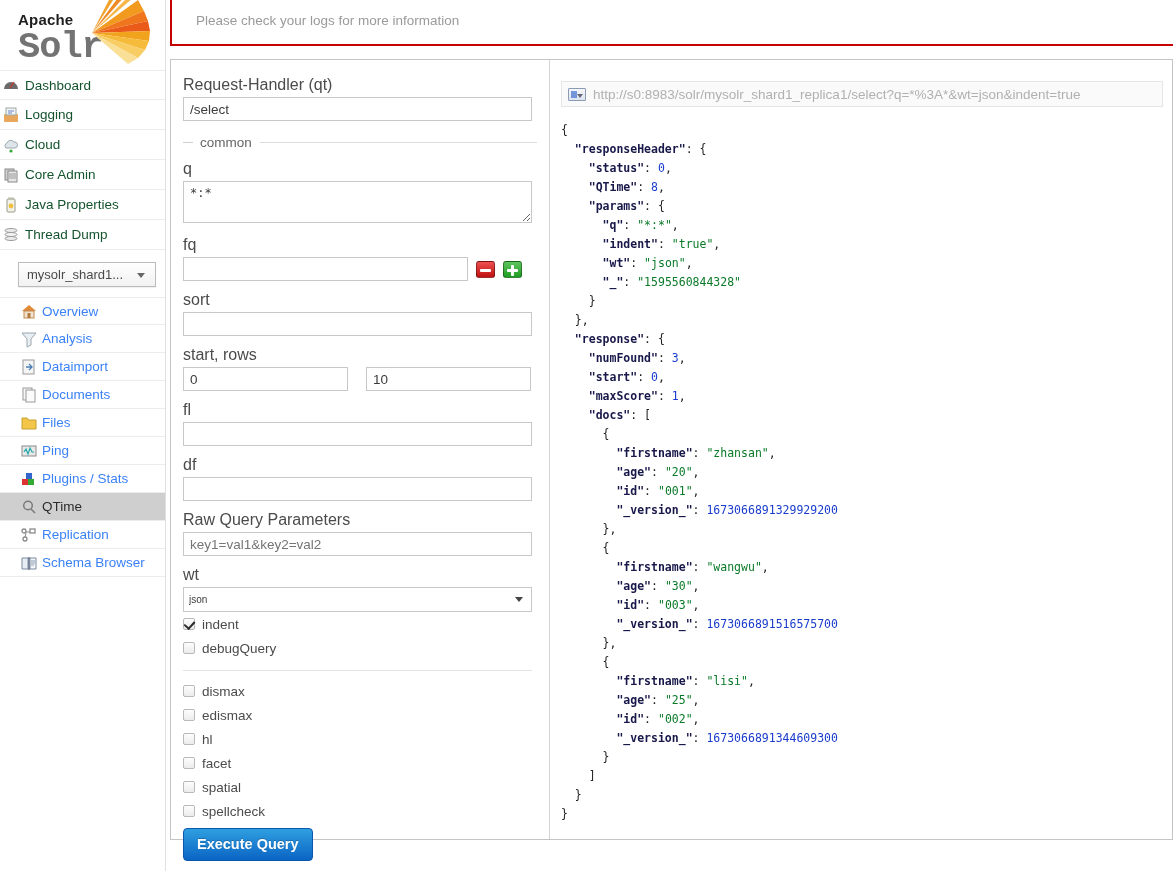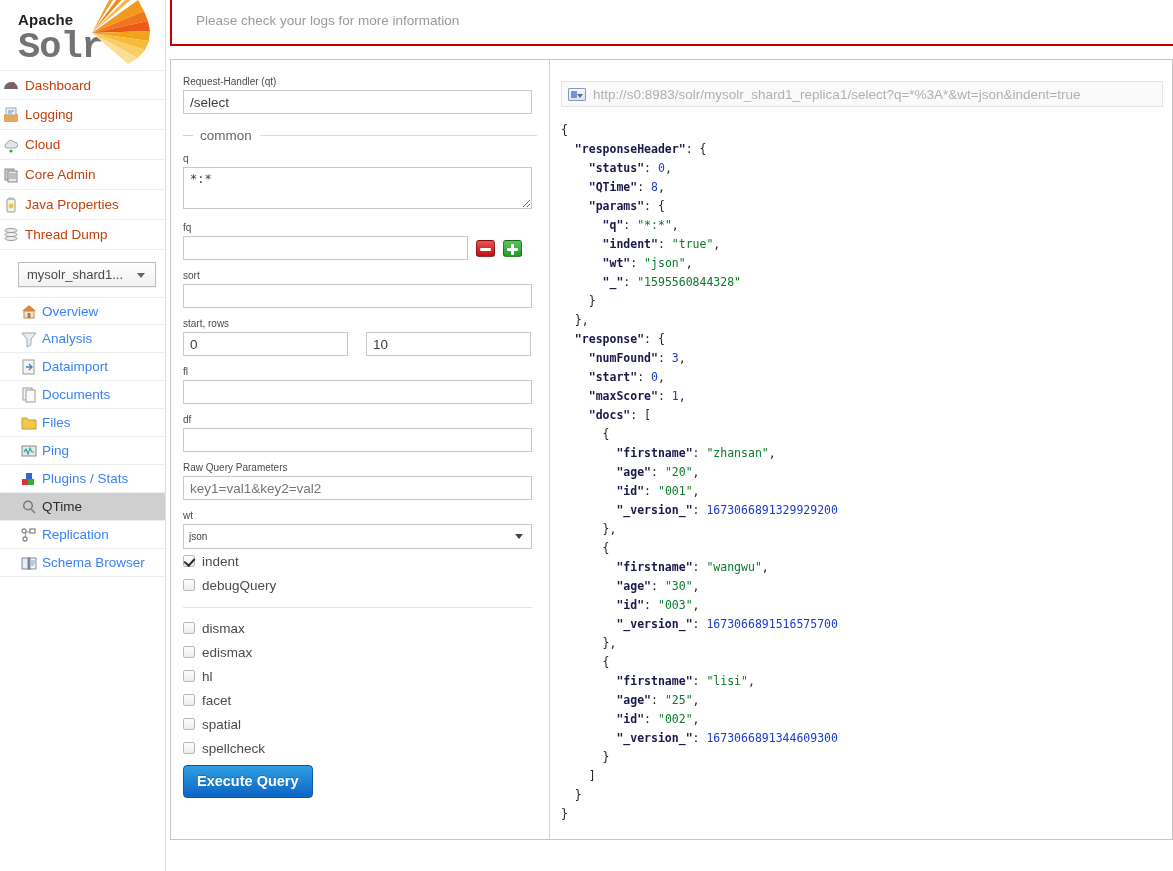--- a/index.html
+++ b/index.html
@@ -45,21 +45,21 @@
     width: 78px; height: 66px;
   }
 
   .navlist { margin: 0; padding: 0; list-style: none; }
   .navitem {
     height: 30px;
     line-height: 30px;
     padding-left: 25px;
     border-bottom: 1px solid #ededed;
     font-size: 13.5px;
-    color: #c2410c;
+    color: #14532d;
     position: relative;
     cursor: pointer;
     white-space: nowrap;
   }
   .navitem .ic { position: absolute; left: 2px; top: 6px; width: 18px; height: 18px; }
   .navitem:first-child { border-top: 1px solid #ededed; }
 
   .core-select-wrap { padding: 12px 10px 10px 18px; }
   .core-select {
     width: 138px; height: 25px;
@@ -116,21 +116,21 @@
   }
 
   
   #qform {
     position: absolute; left: 0; top: 0;
     width: 379px; height: 779px;
     border-right: 1px solid #d4d4d4;
     padding: 16px 12px 0 12px;
   }
   .flabel {
-    font-size: 10px; color: #4b4b4b;
+    font-size: 16px; color: #4b4b4b;
     margin: 10px 0 3px 0;
   }
   .flabel:first-child { margin-top: 0; }
   .finput {
     width: 349px; height: 24px;
     border: 1px solid #c8c8c8;
     background: #fff;
     font-family: "Liberation Sans", sans-serif;
     font-size: 13.5px;
     color: #3c3c3c;

